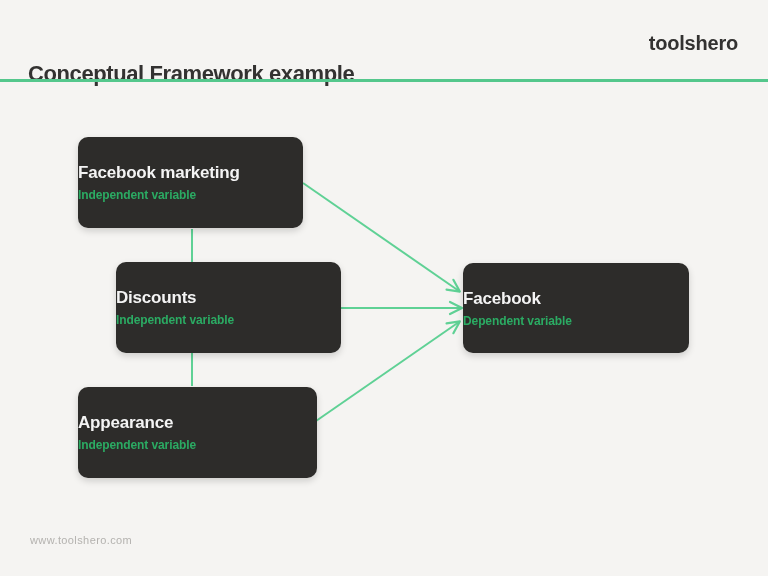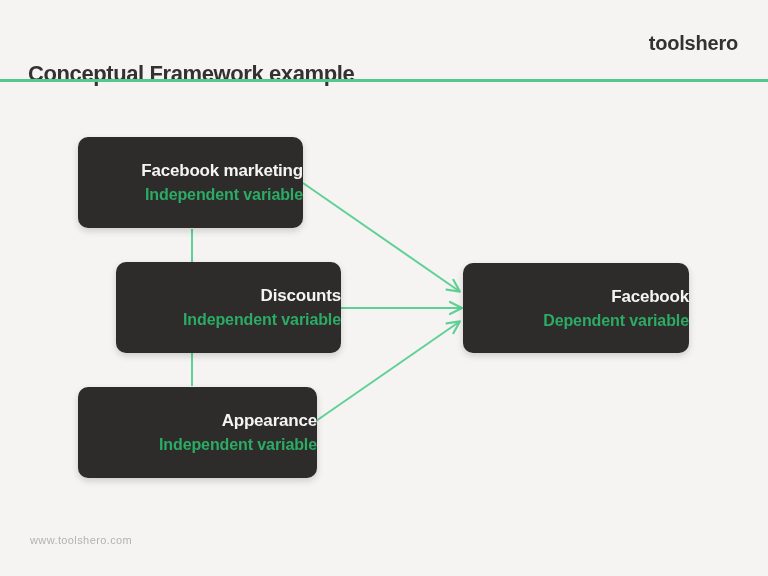--- a/index.html
+++ b/index.html
@@ -23,25 +23,25 @@
     position:absolute;right:30px;top:32px;
     font-size:20px;font-weight:700;color:#333231;letter-spacing:-0.2px;text-align:center;
   }
   .divider{
     position:absolute;left:0;right:0;top:79px;height:3px;
     background:var(--divider-green);
   }
   .node{
     position:absolute;background:var(--node-bg);border-radius:10px;
     box-shadow:0 3px 7px rgba(0,0,0,0.16);
-    display:flex;flex-direction:column;align-items:flex-end;justify-content:center;
+    display:flex;flex-direction:column;align-items:flex-start;justify-content:center;
     gap:5px;text-align:center;
   }
   .node .label{color:#f4f4f4;font-size:17px;font-weight:700;letter-spacing:-0.2px;}
-  .node .sublabel{color:var(--accent-green);font-size:16px;font-weight:600;letter-spacing:-0.1px;}
+  .node .sublabel{color:var(--accent-green);font-size:12px;font-weight:600;letter-spacing:-0.1px;}
   .node-facebook{left:78px;top:137px;width:225px;height:91px;}
   .node-discounts{left:78px;top:262px;width:225px;height:91px;margin-left:38px;}
   .node-appearance{left:78px;top:387px;width:239px;height:91px;}
   .node-revenue{left:463px;top:263px;width:226px;height:90px;}
   .arrows-layer{
     position:absolute;left:0;top:0;width:768px;height:576px;
     pointer-events:none;
   }
   .footer-url{
     position:absolute;left:30px;top:534px;

